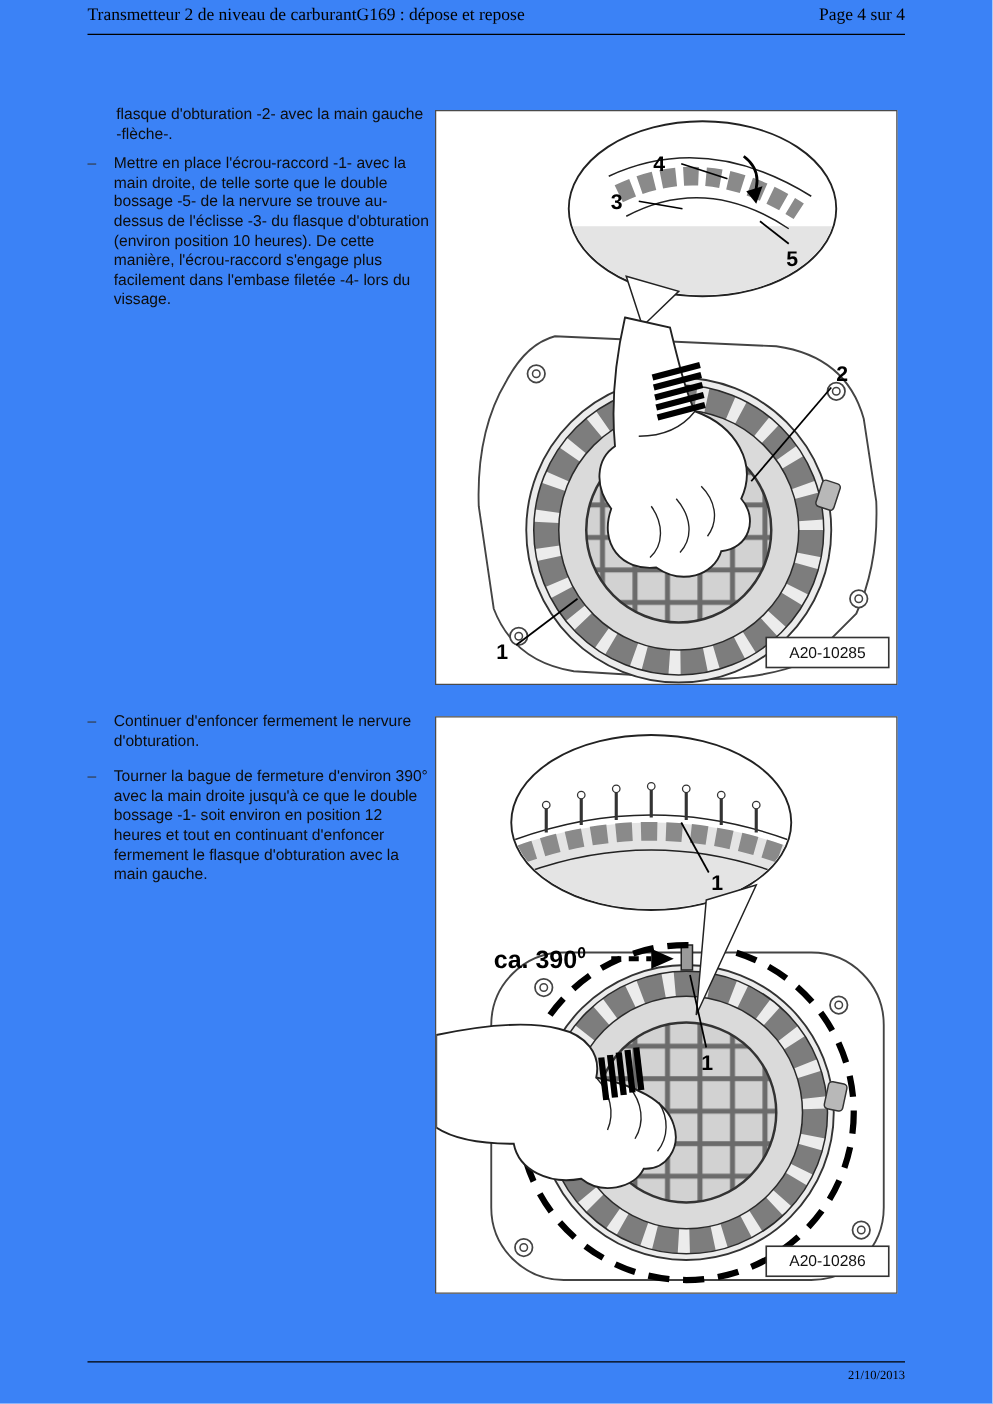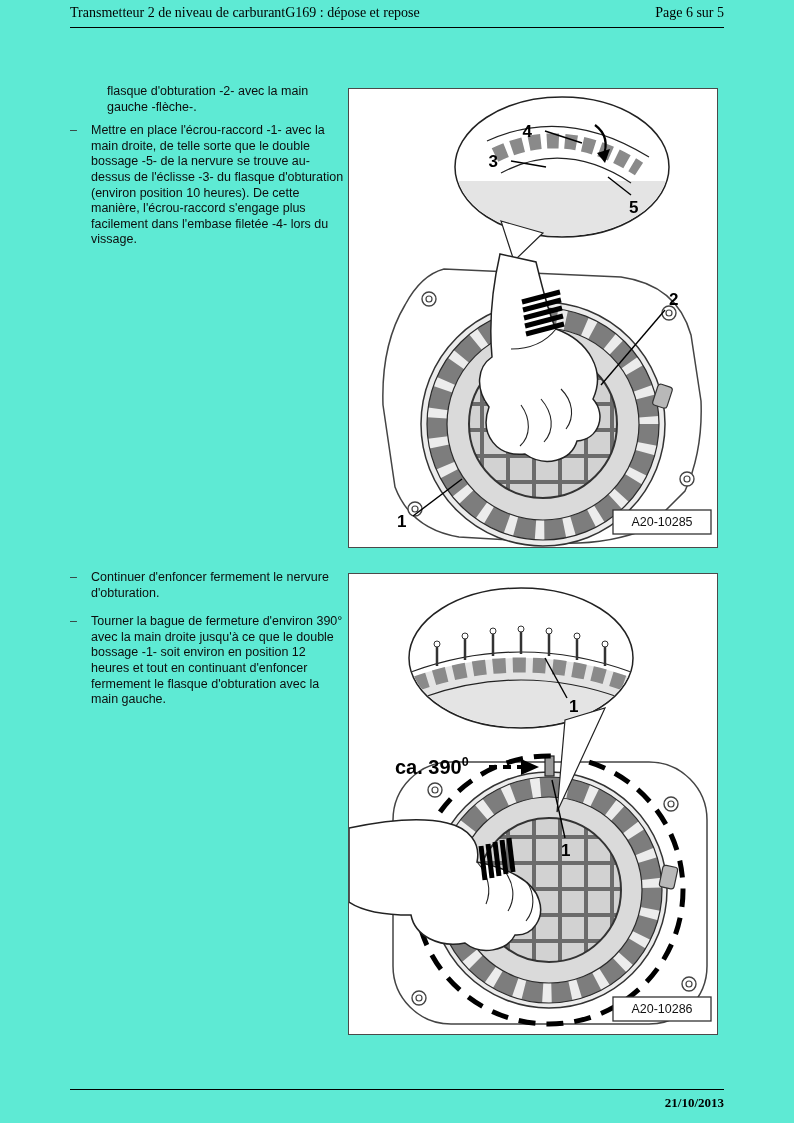--- a/index.html
+++ b/index.html
@@ -1,44 +1,44 @@
 <!DOCTYPE html>
 <html><head>
 <meta charset="utf-8">
 <style>
   * { margin:0; padding:0; box-sizing:border-box; }
   html,body { background:#ffffff; }
   body { width:794px; height:1123px; position:relative; font-family:"Liberation Sans", sans-serif; color:#111; }
-  .page { position:absolute; left:0; top:0; width:794px; height:1123px; background:#5eead4; overflow:hidden; }
+  .page { position:absolute; left:0; top:0; width:794px; height:1123px; background:#3b82f6; overflow:hidden; }
   .header-title { position:absolute; left:70px; top:5px; font-family:"Liberation Serif", serif; font-size:14px; color:#000; }
   .header-page { position:absolute; right:70px; top:5px; font-family:"Liberation Serif", serif; font-size:14px; color:#000; }
   .rule { position:absolute; left:70px; right:70px; border-top:1px solid #000; }
   .rule-top { top:27px; }
   .rule-bottom { top:1089px; }
   .textcol { position:absolute; left:70px; width:274px; font-size:12.5px; line-height:15.6px; color:#0d0d0d; }
   .textcol-1 { top:84px; }
   .textcol-2 { top:570px; }
-  .cont-para { margin-left:37px; margin-bottom:8px; }
+  .cont-para { margin-left:23px; margin-bottom:8px; }
   .li { display:flex; margin-bottom:13px; }
   .li .dash { flex:0 0 21px; color:#333; }
   .li .litext { flex:1; }
   .fig { position:absolute; background:#fff; border:1px solid #4a4a4a; }
   .fig-1 { left:348px; top:88px; width:370px; height:460px; }
   .fig-2 { left:348px; top:573px; width:370px; height:462px; }
   .fig svg { display:block; }
   .footer-src { position:absolute; left:70px; top:1095px; font-family:"Liberation Serif", serif; font-size:13.5px; color:#000; }
-  .footer-date { position:absolute; right:70px; top:1095px; font-family:"Liberation Serif", serif; font-size:13px; color:#000;font-weight:bold; }
+  .footer-date { position:absolute; right:70px; top:1095px; font-family:"Liberation Serif", serif; font-size:10px; color:#000; }
 </style>
 </head>
 <body>
 
 <div class="page">
 
   <span class="header-title">Transmetteur 2 de niveau de carburantG169 : dépose et repose</span>
-  <span class="header-page">Page 6 sur 5</span>
+  <span class="header-page">Page 4 sur 4</span>
   <div class="rule rule-top"></div>
 
   <div class="textcol textcol-1">
     <p class="cont-para">flasque d'obturation -2- avec la main gauche -flèche-.</p>
     <div class="li">
       <span class="dash">–</span>
       <span class="litext">Mettre en place l'écrou-raccord -1- avec la main droite, de telle sorte que le double bossage -5- de la nervure se trouve au-dessus de l'éclisse -3- du flasque d'obturation (environ position 10 heures). De cette manière, l'écrou-raccord s'engage plus facilement dans l'embase filetée -4- lors du vissage.</span>
     </div>
   </div>
 

